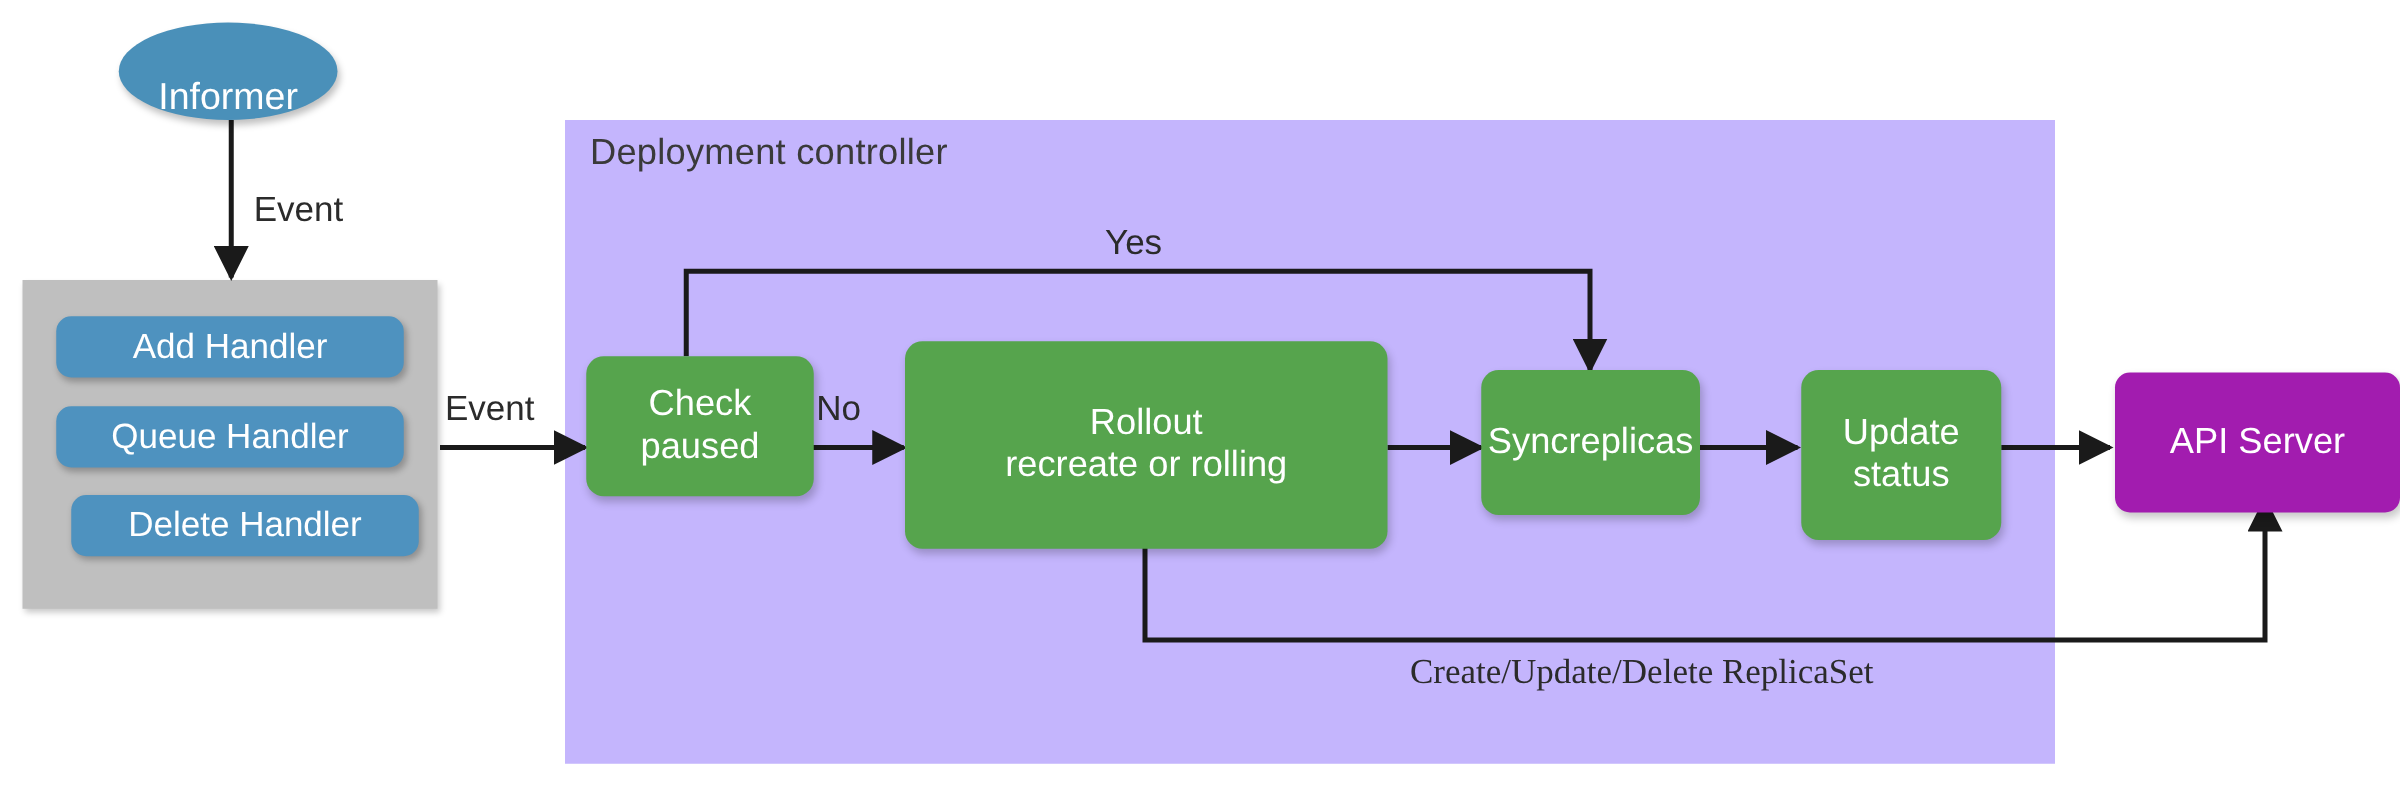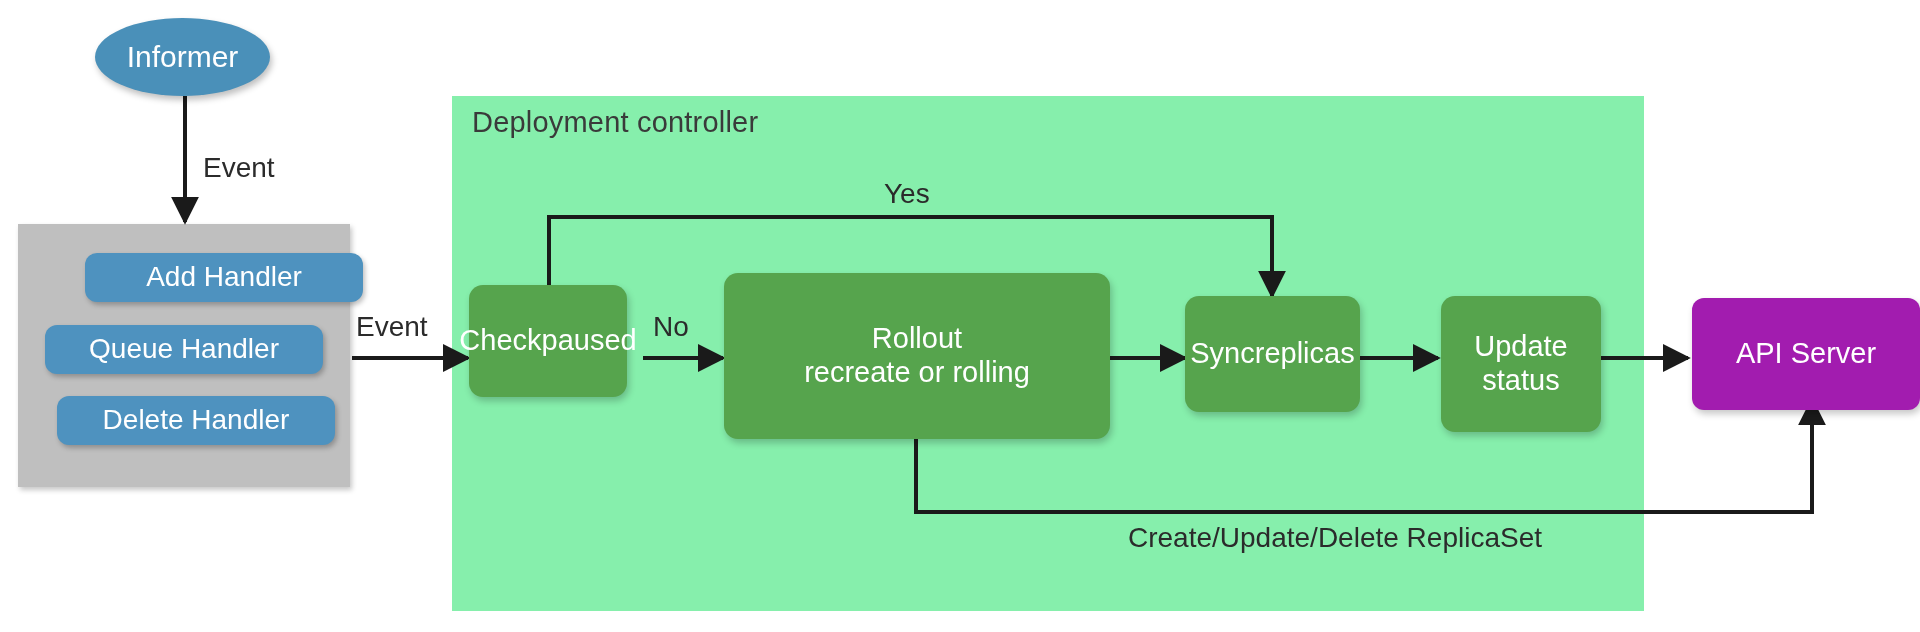--- a/index.html
+++ b/index.html
@@ -25,21 +25,21 @@
     overflow: visible;
   }
 
   
   .panel-controller {
     position: absolute;
     left: 452px;
     top: 96px;
     width: 1192px;
     height: 515px;
-    background: #86efac;
+    background: #c4b5fd;
   }
   .panel-controller-title {
     position: absolute;
     left: 20px;
     top: 10px;
     font-size: 29px;
     color: #3a3a3a;
     letter-spacing: 0.2px;
     white-space: nowrap;
   }
@@ -125,37 +125,37 @@
 
     <path d="M 1110 358 L 1185 358" stroke="#1a1a1a" stroke-width="4" fill="none" marker-end="url(#arrow)"></path>
 
     <path d="M 1360 358 L 1438 358" stroke="#1a1a1a" stroke-width="4" fill="none" marker-end="url(#arrow)"></path>
 
     <path d="M 1601 358 L 1688 358" stroke="#1a1a1a" stroke-width="4" fill="none" marker-end="url(#arrow)"></path>
 
     <path d="M 916 438 L 916 512 L 1812 512 L 1812 400" stroke="#1a1a1a" stroke-width="4" fill="none" marker-end="url(#arrow)"></path>
   </svg>
 
-  <div class="node ellipse" style="left:95px; top:18px; width:175px; height:78px;">
+  <div class="node ellipse" style="left:95px; top:18px; width:175px; height:78px;align-items:flex-end;">
     <span>Informer</span>
   </div>
 
-  <div class="node handler" style="left:45px; top:253px; width:278px; height:49px;margin-left:40px;">
+  <div class="node handler" style="left:45px; top:253px; width:278px; height:49px;">
     <span>Add Handler</span>
   </div>
 
   <div class="node handler" style="left:45px; top:325px; width:278px; height:49px;">
     <span>Queue Handler</span>
   </div>
 
   <div class="node handler" style="left:57px; top:396px; width:278px; height:49px;">
     <span>Delete Handler</span>
   </div>
 
-  <div class="node green" style="left:469px; top:285px; width:158px; height:112px; flex-direction:row;">
+  <div class="node green" style="left:469px; top:285px; width:182px; height:112px; flex-direction:column;">
     <span>Check</span>
     <span>paused</span>
   </div>
 
   <div class="node green" style="left:724px; top:273px; width:386px; height:166px; flex-direction:column;">
     <span>Rollout</span>
     <span>recreate or rolling</span>
   </div>
 
   <div class="node green" style="left:1185px; top:296px; width:175px; height:116px; flex-direction:row;">
@@ -173,15 +173,15 @@
   </div>
 
   <div class="edge-label" style="left:203px; top:152px;">Event</div>
 
   <div class="edge-label" style="left:356px; top:311px;">Event</div>
 
   <div class="edge-label" style="left:884px; top:178px;">Yes</div>
 
   <div class="edge-label" style="left:653px; top:311px;">No</div>
 
-  <div class="edge-label" style="left:1128px; top:522px;">Create/Update/Delete ReplicaSet</div>
+  <div class="edge-label" style="left:1128px; top:522px;font-family:Liberation Serif, serif;">Create/Update/Delete ReplicaSet</div>
 
 </div>
 
 </body></html>

